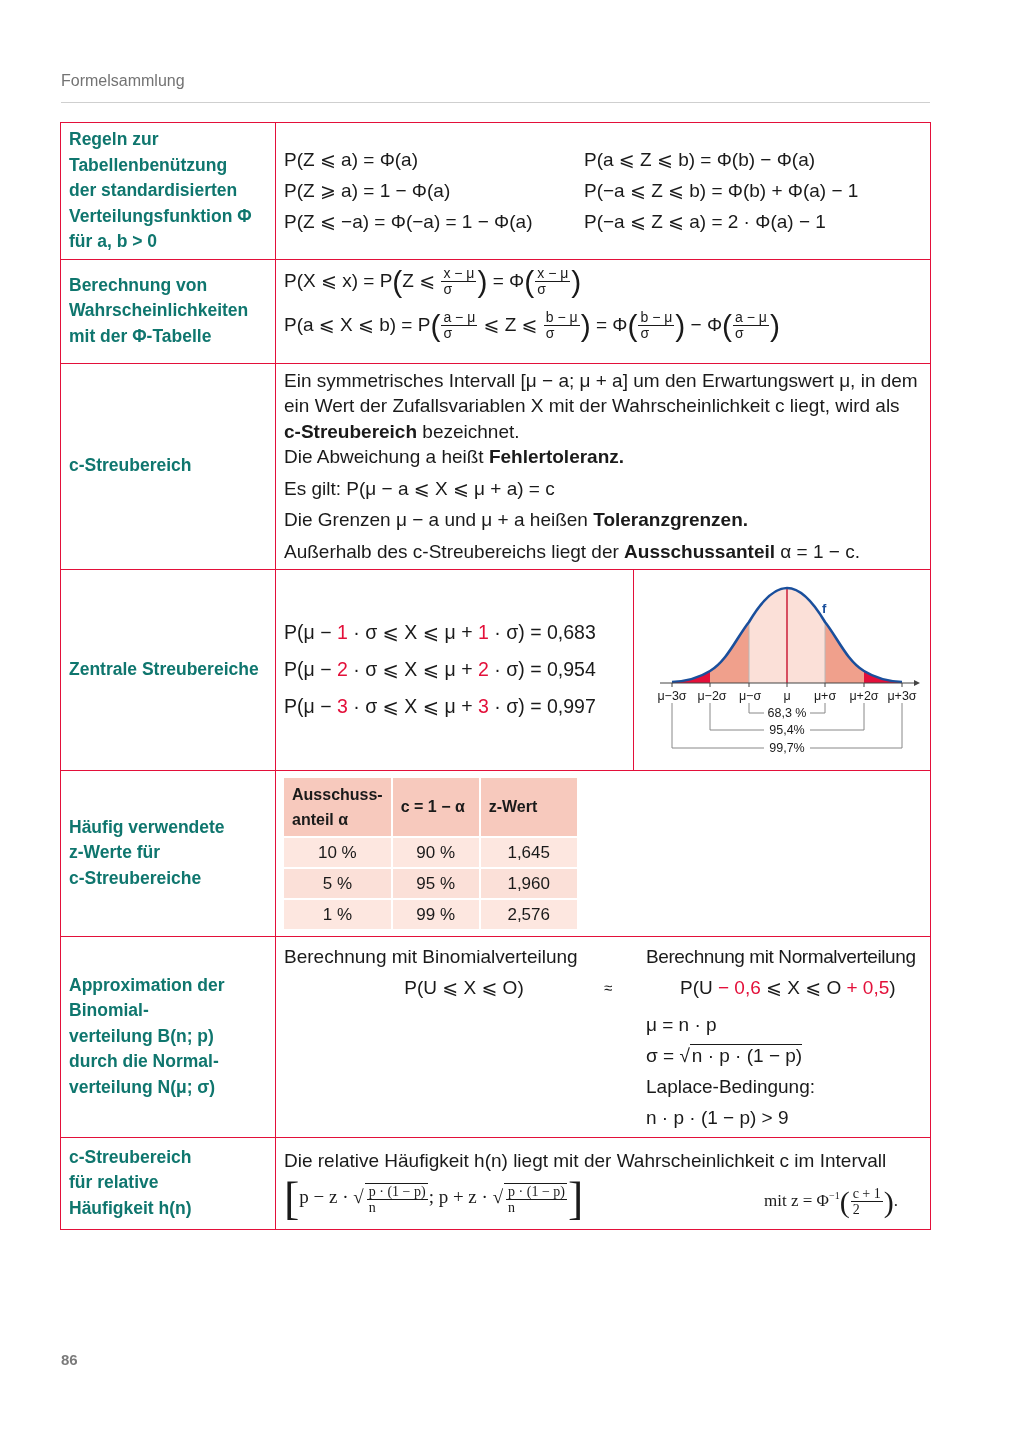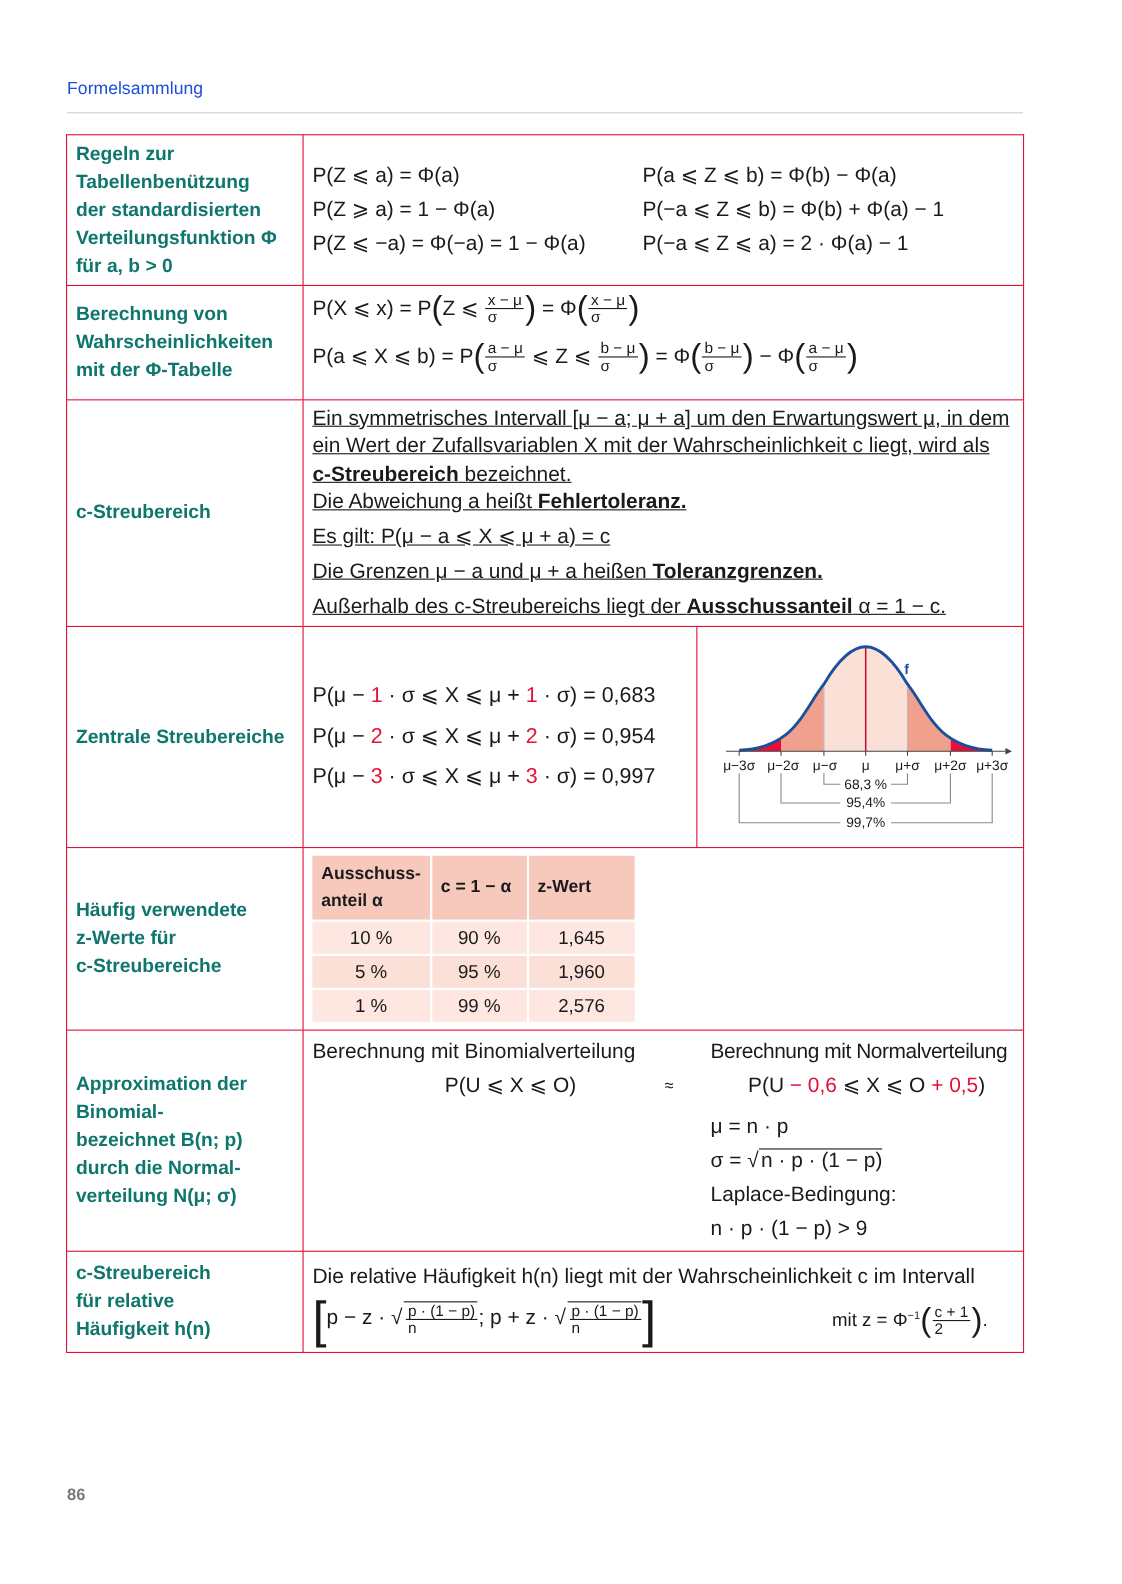--- a/index.html
+++ b/index.html
@@ -1,21 +1,21 @@
 <!DOCTYPE html>
 <html><head>
 <meta charset="utf-8">
 <style>
   html, body { margin: 0; padding: 0; }
   body {
     width: 1020px; height: 1440px; background: #ffffff; position: relative;
     font-family: "Liberation Sans", "DejaVu Sans", sans-serif; color: #1a1a1a;
   }
   .header-title {
-    position: absolute; left: 61px; top: 72px; font-size: 16px; color: #1d4ed8;
+    position: absolute; left: 61px; top: 72px; font-size: 16px; color: #737373;
   }
   .header-rule {
     position: absolute; left: 61px; top: 102px; width: 869px; height: 1px; background: #cfcfcf;
   }
   .page-number {
     position: absolute; left: 61px; top: 1351px; font-size: 15px; color: #7a7a7a; font-weight: bold;
   }
   table.formula {
     position: absolute; left: 60px; top: 122px; width: 871px;
     border-collapse: collapse;
@@ -41,21 +41,21 @@
   .streu-left { display: flex; flex-direction: column; justify-content: center; padding: 4px 8px; font-size: 19.5px; line-height: 37px; }
   .streu-right { border-left: 1.6px solid #e3103a; display: flex; align-items: center; justify-content: center; }
   table.zwerte { border-collapse: separate; border-spacing: 2px; font-size: 17px; margin: 4px 0 4px 6px; }
   table.zwerte th { background: #f7c9bd; text-align: left; font-weight: bold; padding: 4px 8px; font-size: 16px; line-height: 25px; }
   table.zwerte td { text-align: center; padding: 3px 10px; line-height: 23px; }
   table.zwerte tr.r0 td { background: #fde7e0; }
   table.zwerte tr.r1 td { background: #fbe0d8; }
   table.zwerte tr.r2 td { background: #fde7e0; }
   .approx-grid { display: grid; grid-template-columns: 320px 42px 1fr; font-size: 19px; line-height: 31px; }
   .center { text-align: center; }
-  .interval-line { display: flex; align-items: center; justify-content: space-between; font-size: 19px; }
+  .interval-line { display: flex; align-items: center; justify-content: space-between; font-size: 19px; font-family: Liberation Serif, serif; }
   .bigbracket { font-size: 46px; font-weight: 200; line-height: 46px; vertical-align: middle; }
 </style>
 </head>
 <body>
 
 <div class="header-title">Formelsammlung</div>
 <div class="header-rule"></div>
 
 <table class="formula">
 <tbody>
@@ -103,21 +103,21 @@
         <span>= Φ</span><span class="paren">(</span><span class="frac"><span class="num">b − μ</span><span>σ</span></span><span class="paren">)</span>
         <span>− Φ</span><span class="paren">(</span><span class="frac"><span class="num">a − μ</span><span>σ</span></span><span class="paren">)</span>
       </div>
     </td>
   </tr>
 
   <tr style="height:206px">
     <td class="label">
       <div>c-Streubereich</div>
     </td>
-    <td class="content" style="line-height:25.5px;text-decoration:underline;">
+    <td class="content" style="line-height:25.5px;">
       <div><span>Ein symmetrisches Intervall [μ − a; μ + a] um den Erwartungswert μ, in dem ein Wert der Zufallsvariablen X mit der Wahrscheinlichkeit c liegt, wird als</span><br><span class="b">c-Streubereich</span><span> bezeichnet.</span></div>
       <div style="margin-bottom:6px"><span>Die Abweichung a heißt </span><span class="b">Fehlertoleranz.</span></div>
       <div style="margin-bottom:6px">Es gilt:  P(μ − a ⩽ X ⩽ μ + a) = c</div>
       <div style="margin-bottom:6px"><span>Die Grenzen μ − a und μ + a heißen </span><span class="b">Toleranzgrenzen.</span></div>
       <div><span>Außerhalb des c-Streubereichs liegt der </span><span class="b">Ausschussanteil</span><span> α = 1 − c.</span></div>
     </td>
   </tr>
 
 
   <tr style="height:200px">
@@ -209,21 +209,21 @@
         </tr>
       </tbody>
           </table>
     </td>
   </tr>
 
   <tr style="height:192px">
     <td class="label">
       <div>Approximation der</div>
       <div>Binomial-</div>
-      <div>bezeichnet B(n; p)</div>
+      <div>verteilung B(n; p)</div>
       <div>durch die Normal-</div>
       <div>verteilung N(μ; σ)</div>
     </td>
     <td class="content" style="vertical-align:top;">
       <div class="approx-grid">
         <div>
           <div>Berechnung mit Binomialverteilung</div>
           <div class="center" style="padding-left:40px">P(U ⩽ X ⩽ O)</div>
         </div>
         <div style="padding-top:31px; font-size:15px;">≈</div>

